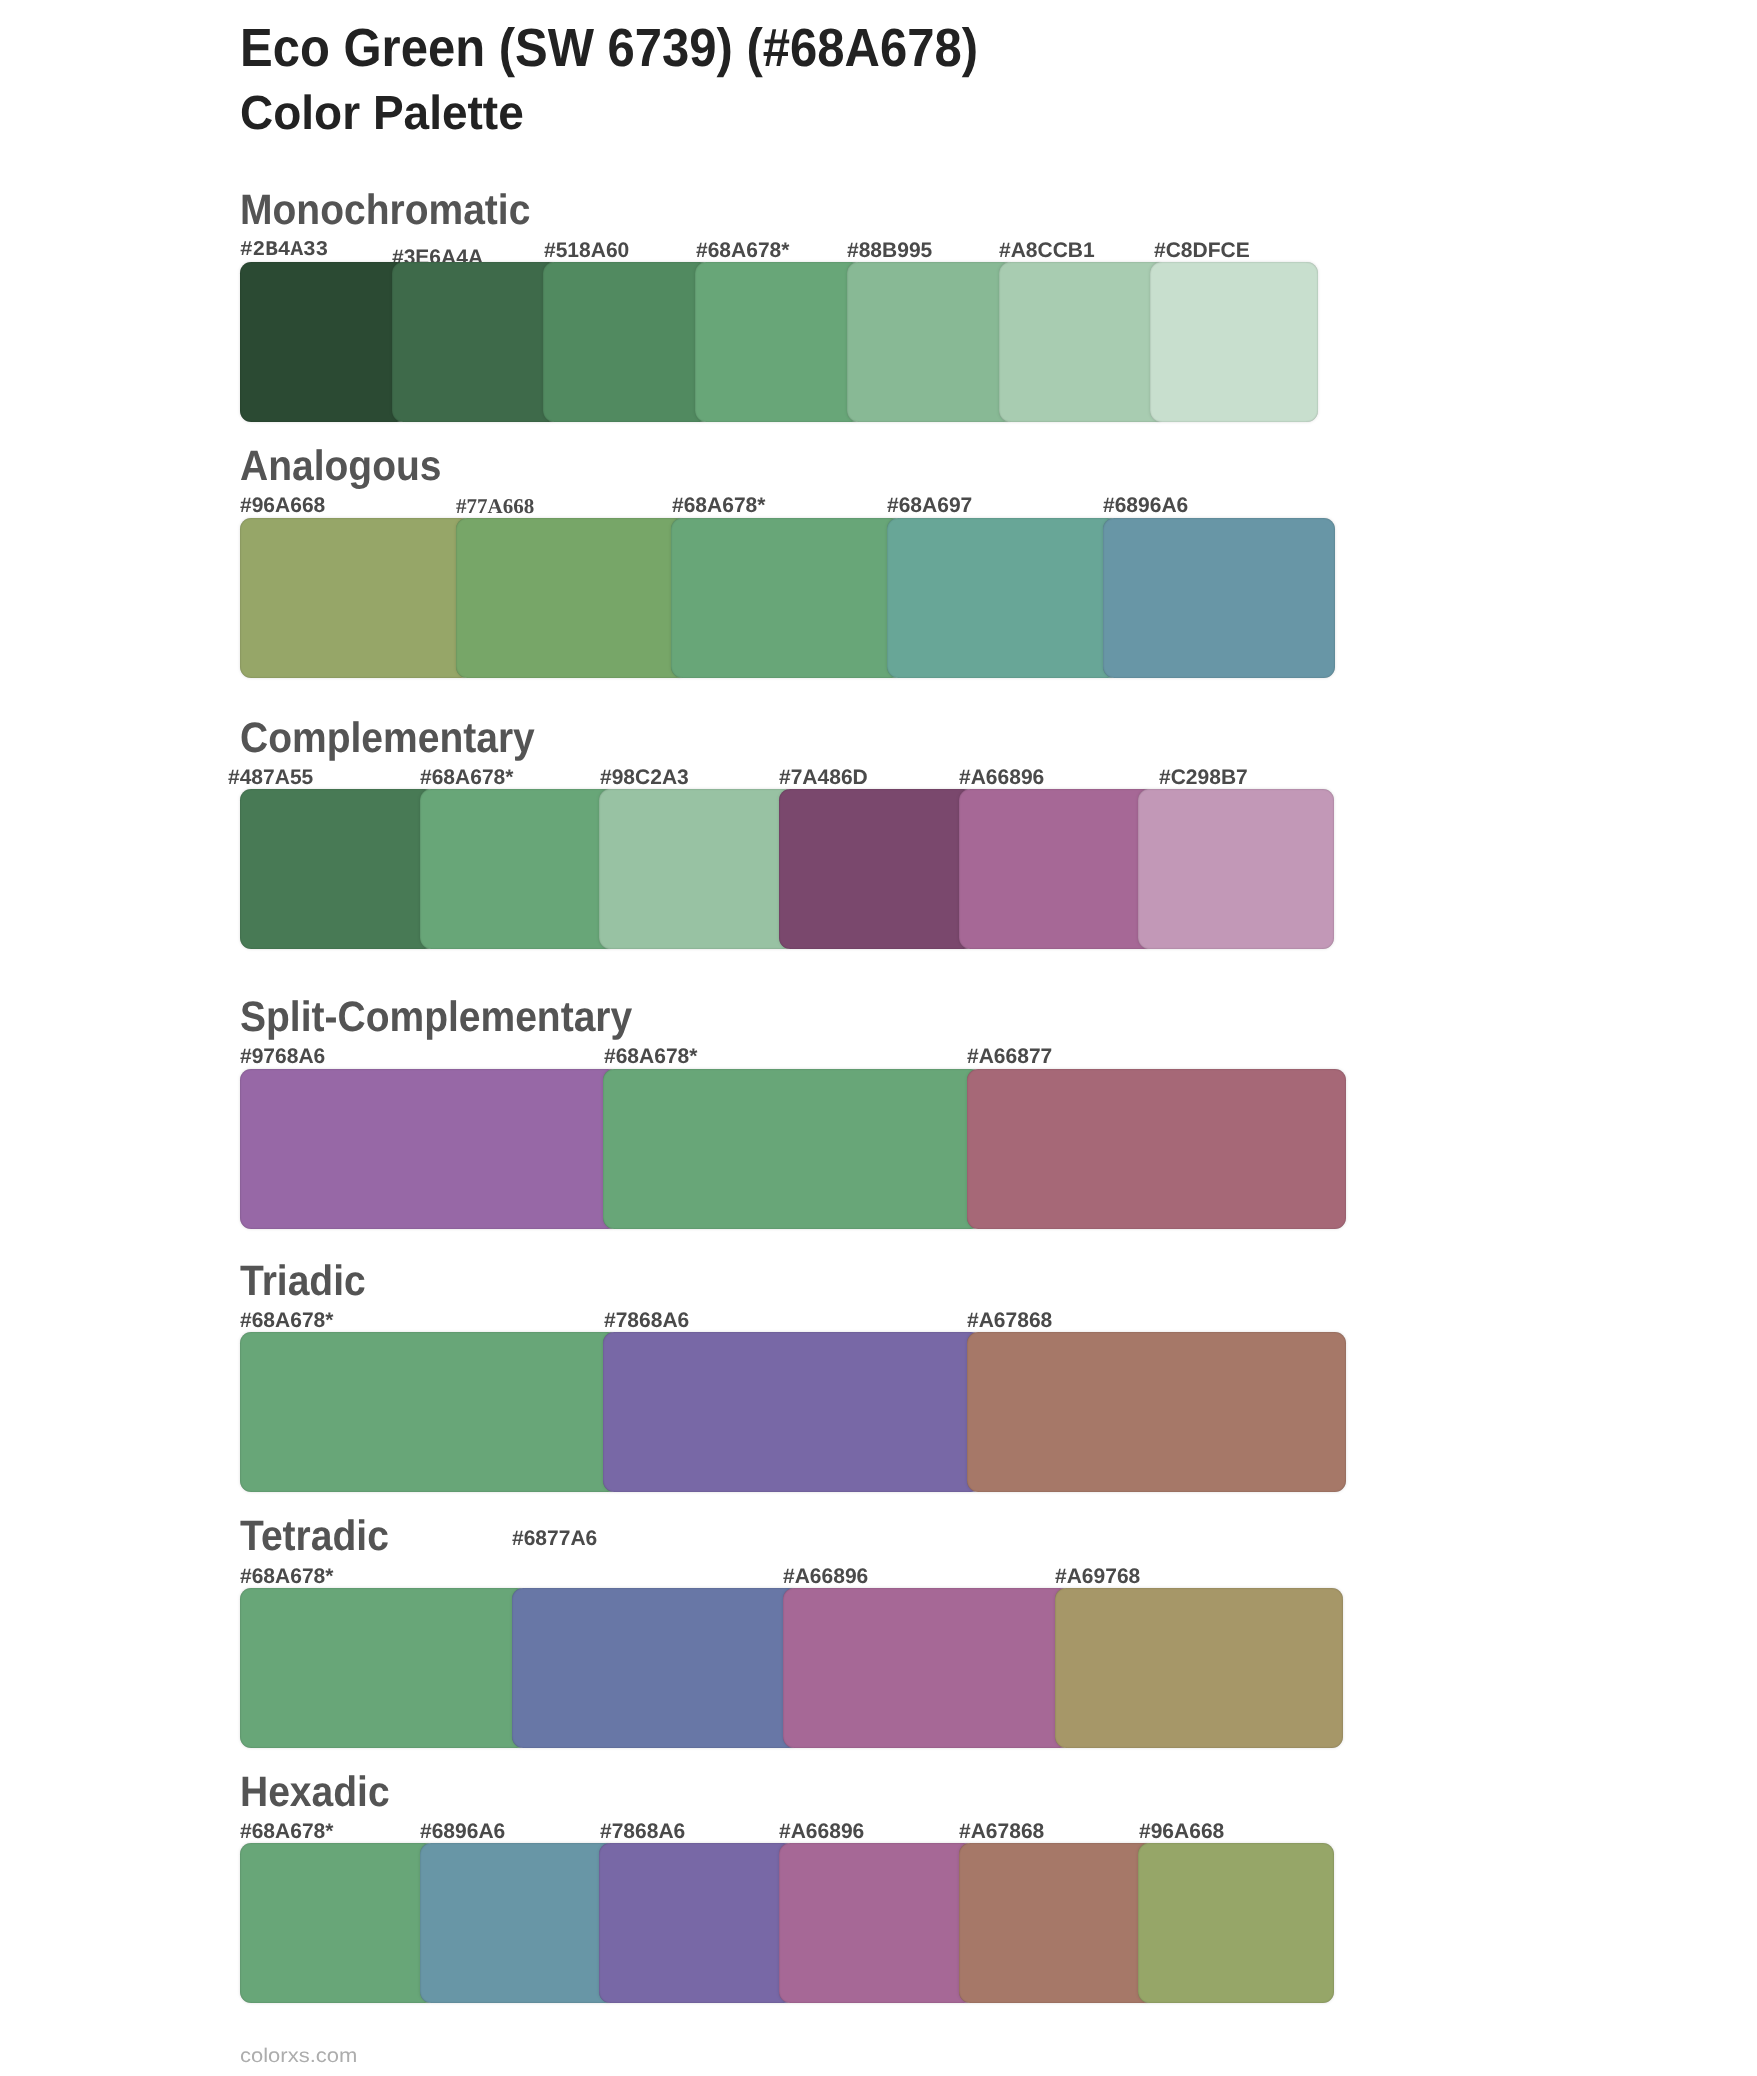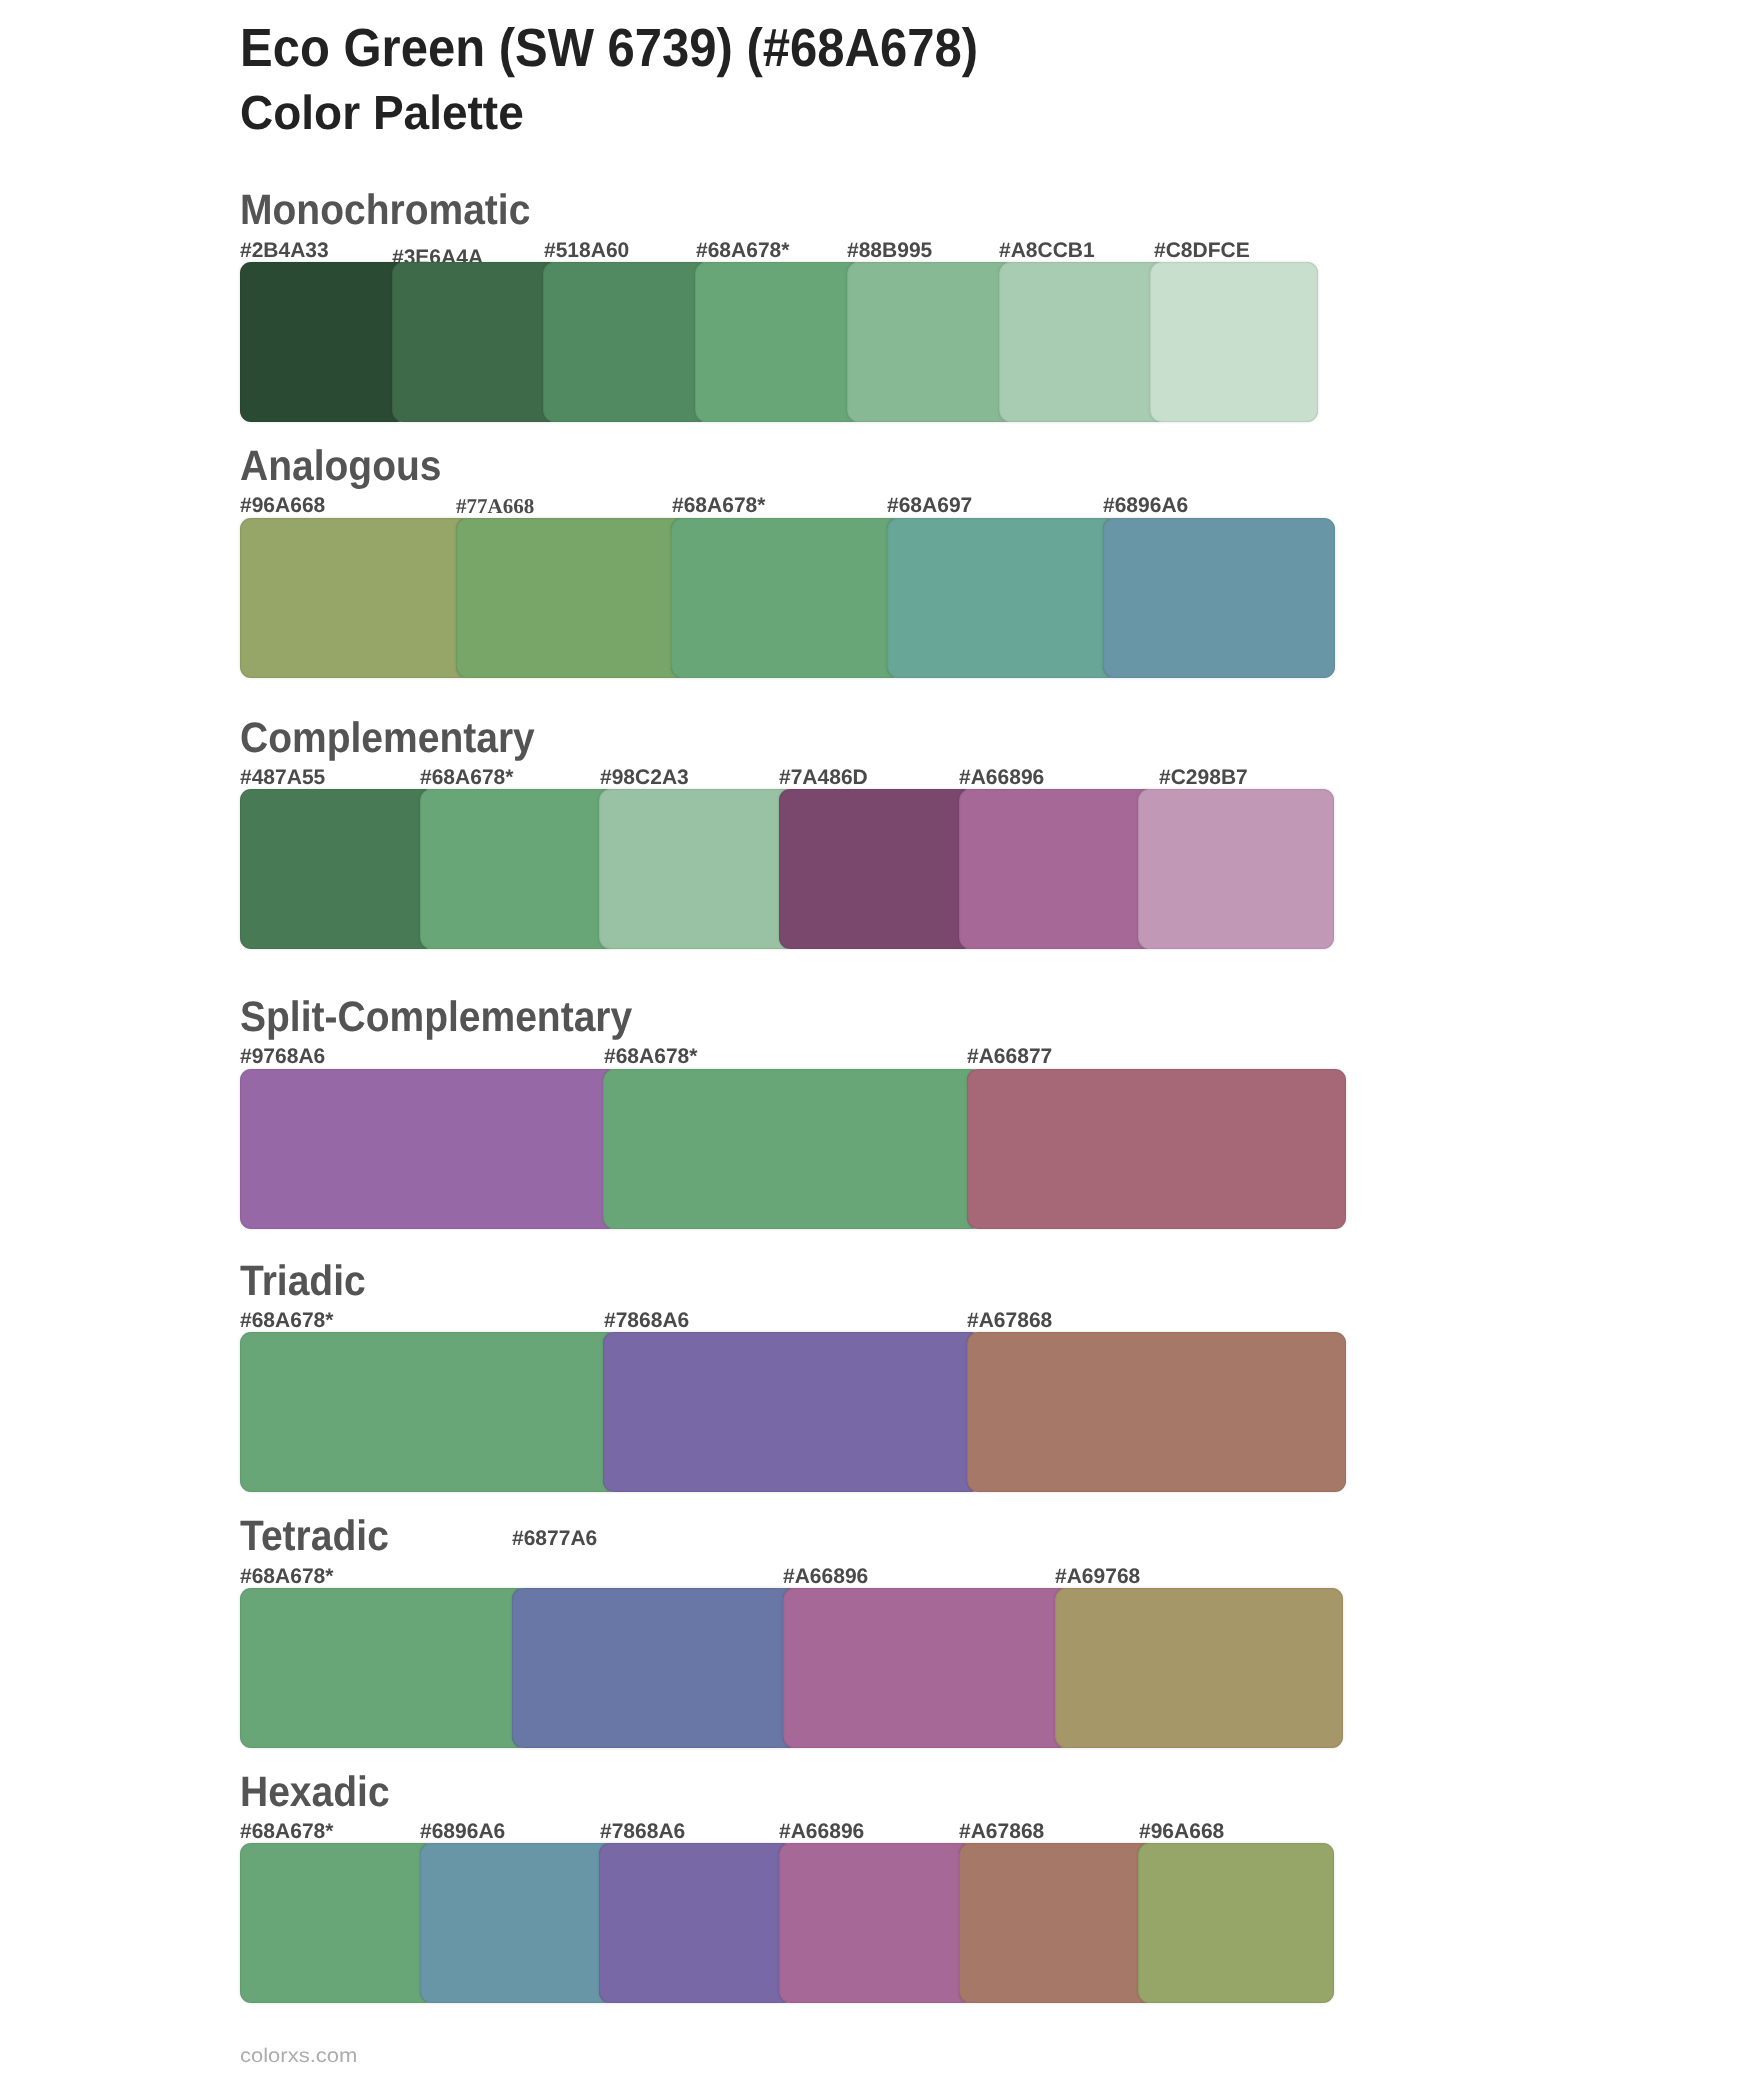--- a/index.html
+++ b/index.html
@@ -53,21 +53,21 @@
 </style>
 </head>
 <body>
 
 <div class="page">
   <h1 class="page-title">Eco Green (SW 6739) (#68A678)</h1>
   <h2 class="page-subtitle">Color Palette</h2>
   <div id="sections-host">
       <div class="section">
         <div class="section-title" style="top: 188px;">Monochromatic</div>
-        <div class="hex-label" style="left: 240px; top: 239px;">#2B4A33</div>
+        <div class="hex-label" style="left: 240px; top: 239px; font-family: Liberation Mono, monospace;">#2B4A33</div>
         <div class="hex-label" style="left: 392px; top: 246px;">#3E6A4A</div>
         <div class="hex-label" style="left: 544px; top: 239px;">#518A60</div>
         <div class="hex-label" style="left: 696px; top: 239px;">#68A678*</div>
         <div class="hex-label" style="left: 847px; top: 239px;">#88B995</div>
         <div class="hex-label" style="left: 999px; top: 239px;">#A8CCB1</div>
         <div class="hex-label" style="left: 1154px; top: 239px;">#C8DFCE</div>
         <div class="swatch-band" style="top: 262px; width: 1078px;">
           <div class="swatch" style="left: 0px; width: 168px; background: rgb(43, 74, 51); z-index: 1;"></div>
           <div class="swatch" style="left: 152px; width: 168px; background: rgb(62, 106, 74); z-index: 2;"></div>
           <div class="swatch" style="left: 303px; width: 168px; background: rgb(81, 138, 96); z-index: 3;"></div>
@@ -87,21 +87,21 @@
         <div class="swatch-band" style="top: 518px; width: 1094px;">
           <div class="swatch" style="left: 0px; width: 232px; background: rgb(150, 166, 104); z-index: 1;"></div>
           <div class="swatch" style="left: 216px; width: 232px; background: rgb(119, 166, 104); z-index: 2;"></div>
           <div class="swatch" style="left: 431px; width: 232px; background: rgb(104, 166, 120); z-index: 3;"></div>
           <div class="swatch" style="left: 647px; width: 232px; background: rgb(104, 166, 151); z-index: 4;"></div>
           <div class="swatch" style="left: 863px; width: 232px; background: rgb(104, 150, 166); z-index: 5;"></div>
         </div>
       </div>
       <div class="section">
         <div class="section-title" style="top: 716px;">Complementary</div>
-        <div class="hex-label" style="left: 240px; top: 766px;">#487A55</div>
+        <div class="hex-label" style="left: 228px; top: 766px;">#487A55</div>
         <div class="hex-label" style="left: 420px; top: 766px;">#68A678*</div>
         <div class="hex-label" style="left: 600px; top: 766px;">#98C2A3</div>
         <div class="hex-label" style="left: 779px; top: 766px;">#7A486D</div>
         <div class="hex-label" style="left: 959px; top: 766px;">#A66896</div>
         <div class="hex-label" style="left: 1139px; top: 766px; margin-left: 20px;">#C298B7</div>
         <div class="swatch-band" style="top: 789px; width: 1094px;">
           <div class="swatch" style="left: 0px; width: 196px; background: rgb(72, 122, 85); z-index: 1;"></div>
           <div class="swatch" style="left: 180px; width: 196px; background: rgb(104, 166, 120); z-index: 2;"></div>
           <div class="swatch" style="left: 359px; width: 196px; background: rgb(152, 194, 163); z-index: 3;"></div>
           <div class="swatch" style="left: 539px; width: 196px; background: rgb(122, 72, 109); z-index: 4;"></div>

